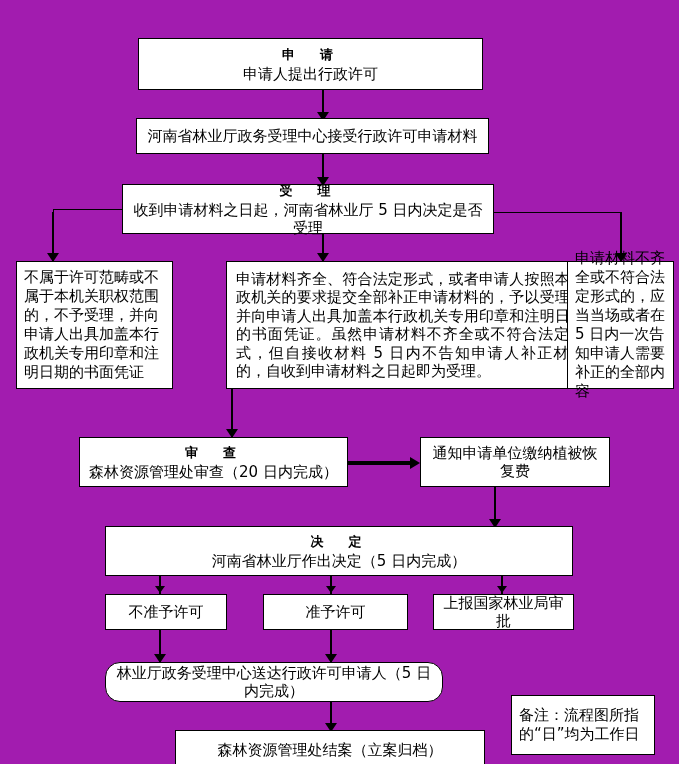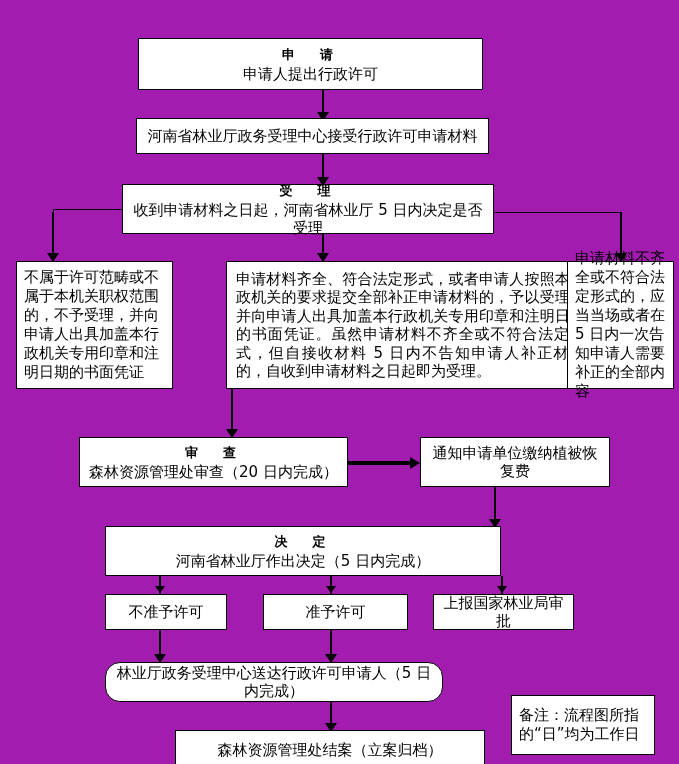--- a/index.html
+++ b/index.html
@@ -146,21 +146,21 @@
   <div class="hline" style="left:348px; top:461px; width:64px; height:4px;"></div>
   <div class="arrowright" style="left:410px; top:457px;"></div>
 
   <div class="box" style="left:420px; top:437px; width:190px; height:50px;">
     <div class="body">通知申请单位缴纳植被恢复费</div>
   </div>
 
   <div class="vline" style="left:494px; top:487px; height:41px;"></div>
   <div class="arrowdown" style="left:489px; top:519px;"></div>
 
-  <div class="box" style="left:105px; top:526px; width:396px; height:50px;">
+  <div class="box" style="left:105px; top:526px; width:468px; height:50px;">
     <div class="title">决　定</div>
     <div class="body">河南省林业厅作出决定（5 日内完成）</div>
   </div>
 
   <div class="vline" style="left:159px; top:576px; height:18px;"></div>
   <div class="arrowdown small" style="left:155px; top:586px;"></div>
 
   <div class="vline" style="left:330px; top:576px; height:18px;"></div>
   <div class="arrowdown small" style="left:326px; top:586px;"></div>
 

